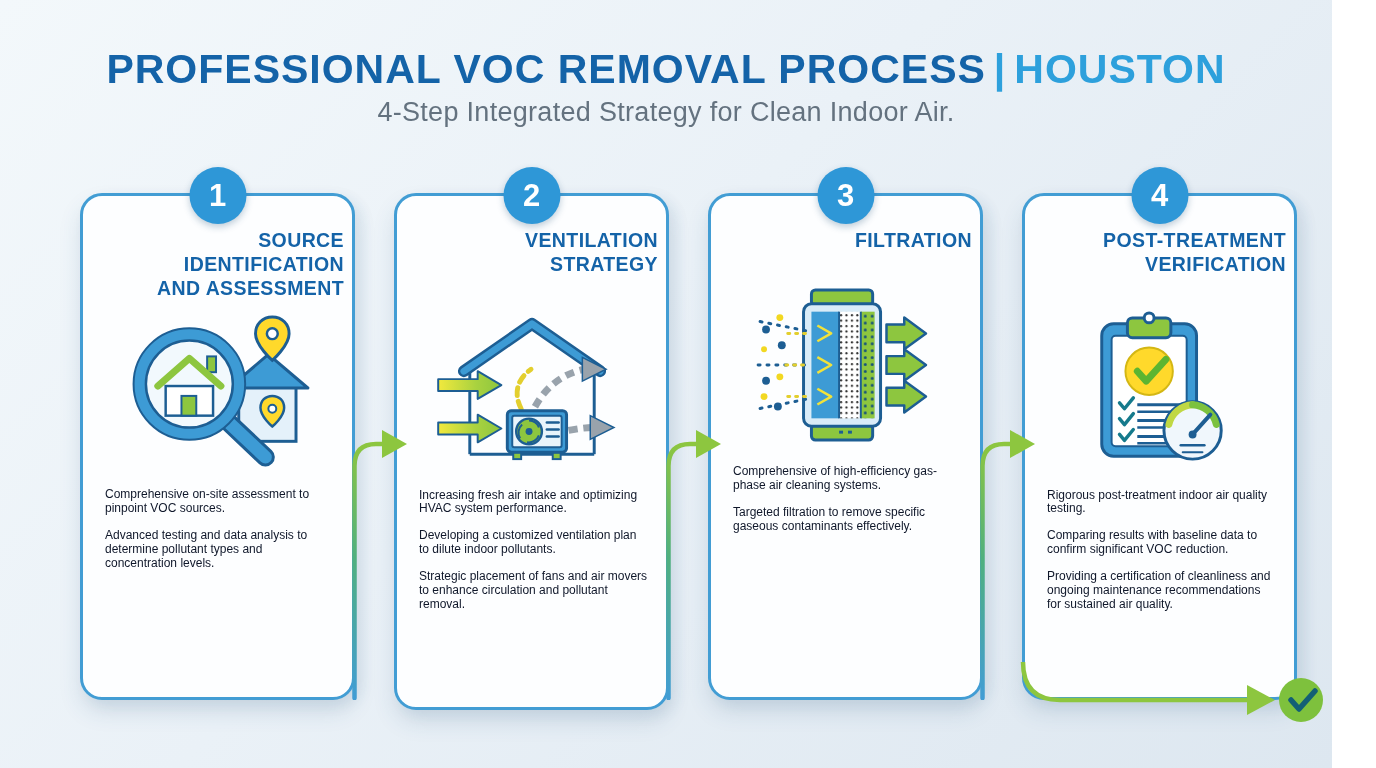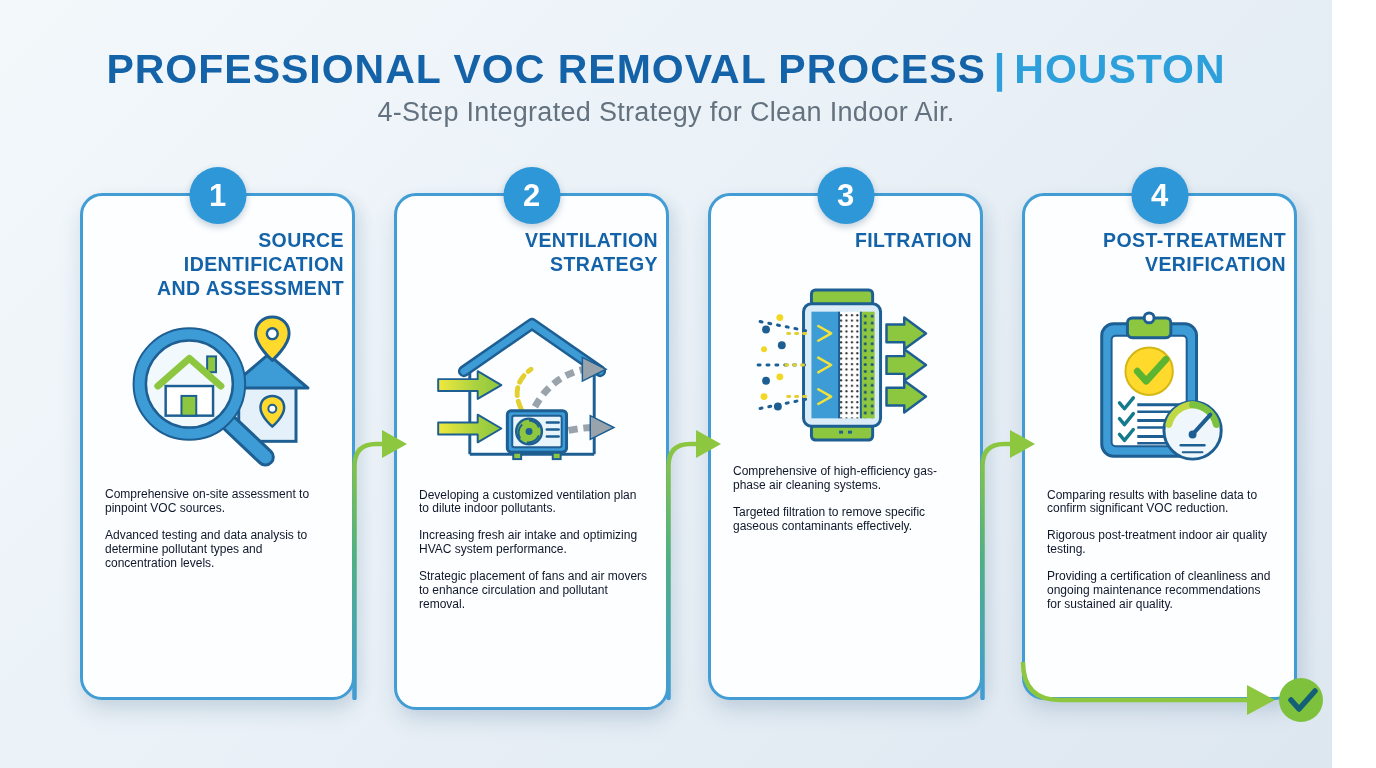--- a/index.html
+++ b/index.html
@@ -147,22 +147,22 @@
           <circle cx="92" cy="123" r="3.5" fill="#1d5e93"></circle>
           <path d="M92,112 a11,11 0 0 1 10,7" stroke="#1d5e93" stroke-width="2" fill="none"></path>
           <path d="M102,127 a11,11 0 0 1 -12,7" stroke="#1d5e93" stroke-width="2" fill="none"></path>
           <path d="M83,130 a11,11 0 0 1 2,-14" stroke="#1d5e93" stroke-width="2" fill="none"></path>
           <line x1="110" y1="114" x2="122" y2="114" stroke="#1d5e93" stroke-width="2.5" stroke-linecap="round"></line>
           <line x1="110" y1="121" x2="122" y2="121" stroke="#1d5e93" stroke-width="2.5" stroke-linecap="round"></line>
           <line x1="110" y1="128" x2="122" y2="128" stroke="#1d5e93" stroke-width="2.5" stroke-linecap="round"></line>
         </svg>
       </div>
       <div class="card-body">
+        <p>Increasing fresh air intake and optimizing HVAC system performance.</p>
         <p>Developing a customized ventilation plan to dilute indoor pollutants.</p>
-        <p>Increasing fresh air intake and optimizing HVAC system performance.</p>
         <p>Strategic placement of fans and air movers to enhance circulation and pollutant removal.</p>
       </div>
     </section>
 
     <section class="card">
       <div class="badge">3</div>
       <h2 class="card-title">
         <span>FILTRATION</span>
       </h2>
       <div class="icon-wrap">
@@ -243,22 +243,22 @@
           <circle cx="128" cy="122" r="29" fill="#f0f7fc" stroke="#1d5e93" stroke-width="3"></circle>
           <path d="M 104,116 A 26,26 0 0 1 128,96" stroke="#c0d844" stroke-width="7" fill="none" stroke-linecap="round"></path>
           <path d="M 128,96 A 26,26 0 0 1 152,116" stroke="#7cc23e" stroke-width="7" fill="none" stroke-linecap="round"></path>
           <line x1="128" y1="126" x2="146" y2="106" stroke="#1d5e93" stroke-width="4" stroke-linecap="round"></line>
           <circle cx="128" cy="126" r="4" fill="#1d5e93"></circle>
           <line x1="116" y1="137" x2="140" y2="137" stroke="#1d5e93" stroke-width="2.5" stroke-linecap="round"></line>
           <line x1="118" y1="144" x2="138" y2="144" stroke="#1d5e93" stroke-width="2" stroke-linecap="round"></line>
         </svg>
       </div>
       <div class="card-body">
+        <p>Rigorous post-treatment indoor air quality testing.</p>
         <p>Comparing results with baseline data to confirm significant VOC reduction.</p>
-        <p>Rigorous post-treatment indoor air quality testing.</p>
         <p>Providing a certification of cleanliness and ongoing maintenance recommendations for sustained air quality.</p>
       </div>
     </section>
   </div>
 
   <svg class="connector c1" viewBox="0 0 62 280">
     <path d="M 4.5 278 L 4.5 46 Q 4.5 24 26 24 L 34 24" fill="none" stroke="url(#cgrad)" stroke-width="4.5" stroke-linecap="round"></path>
     <polygon points="32,10 32,38 57,24" fill="#8dc63f"></polygon>
   </svg>
   <svg class="connector c2" viewBox="0 0 62 280">

